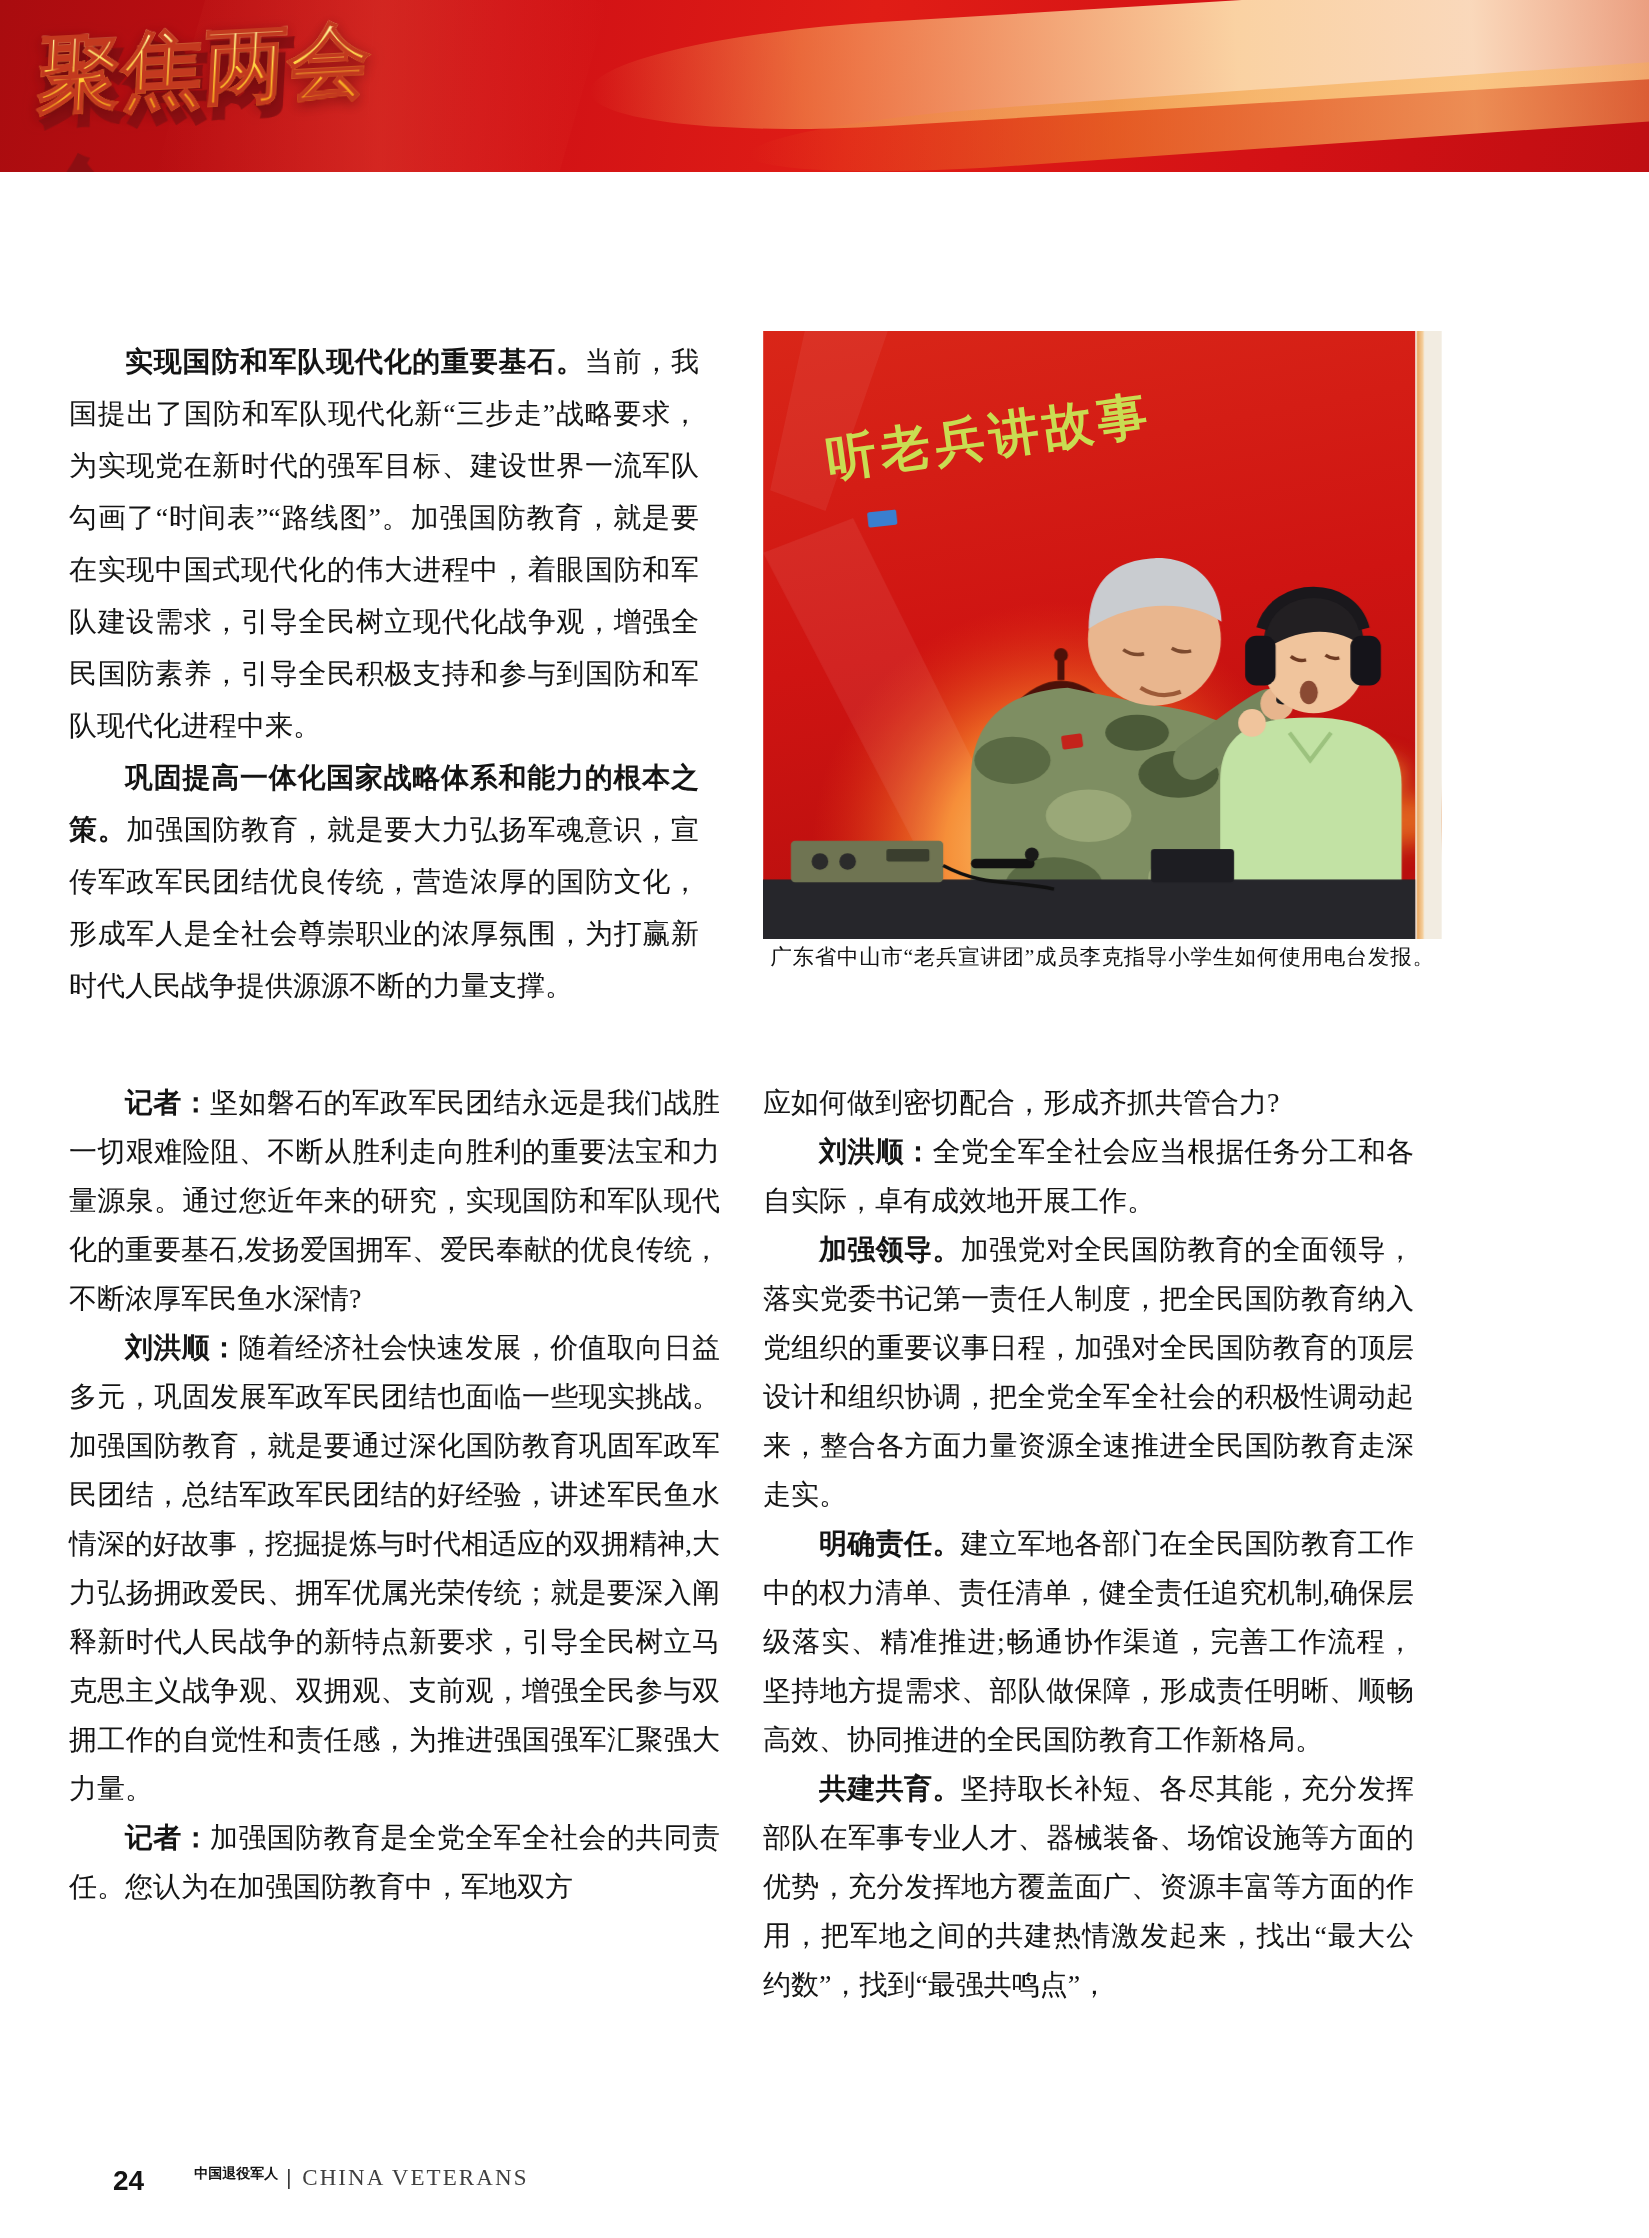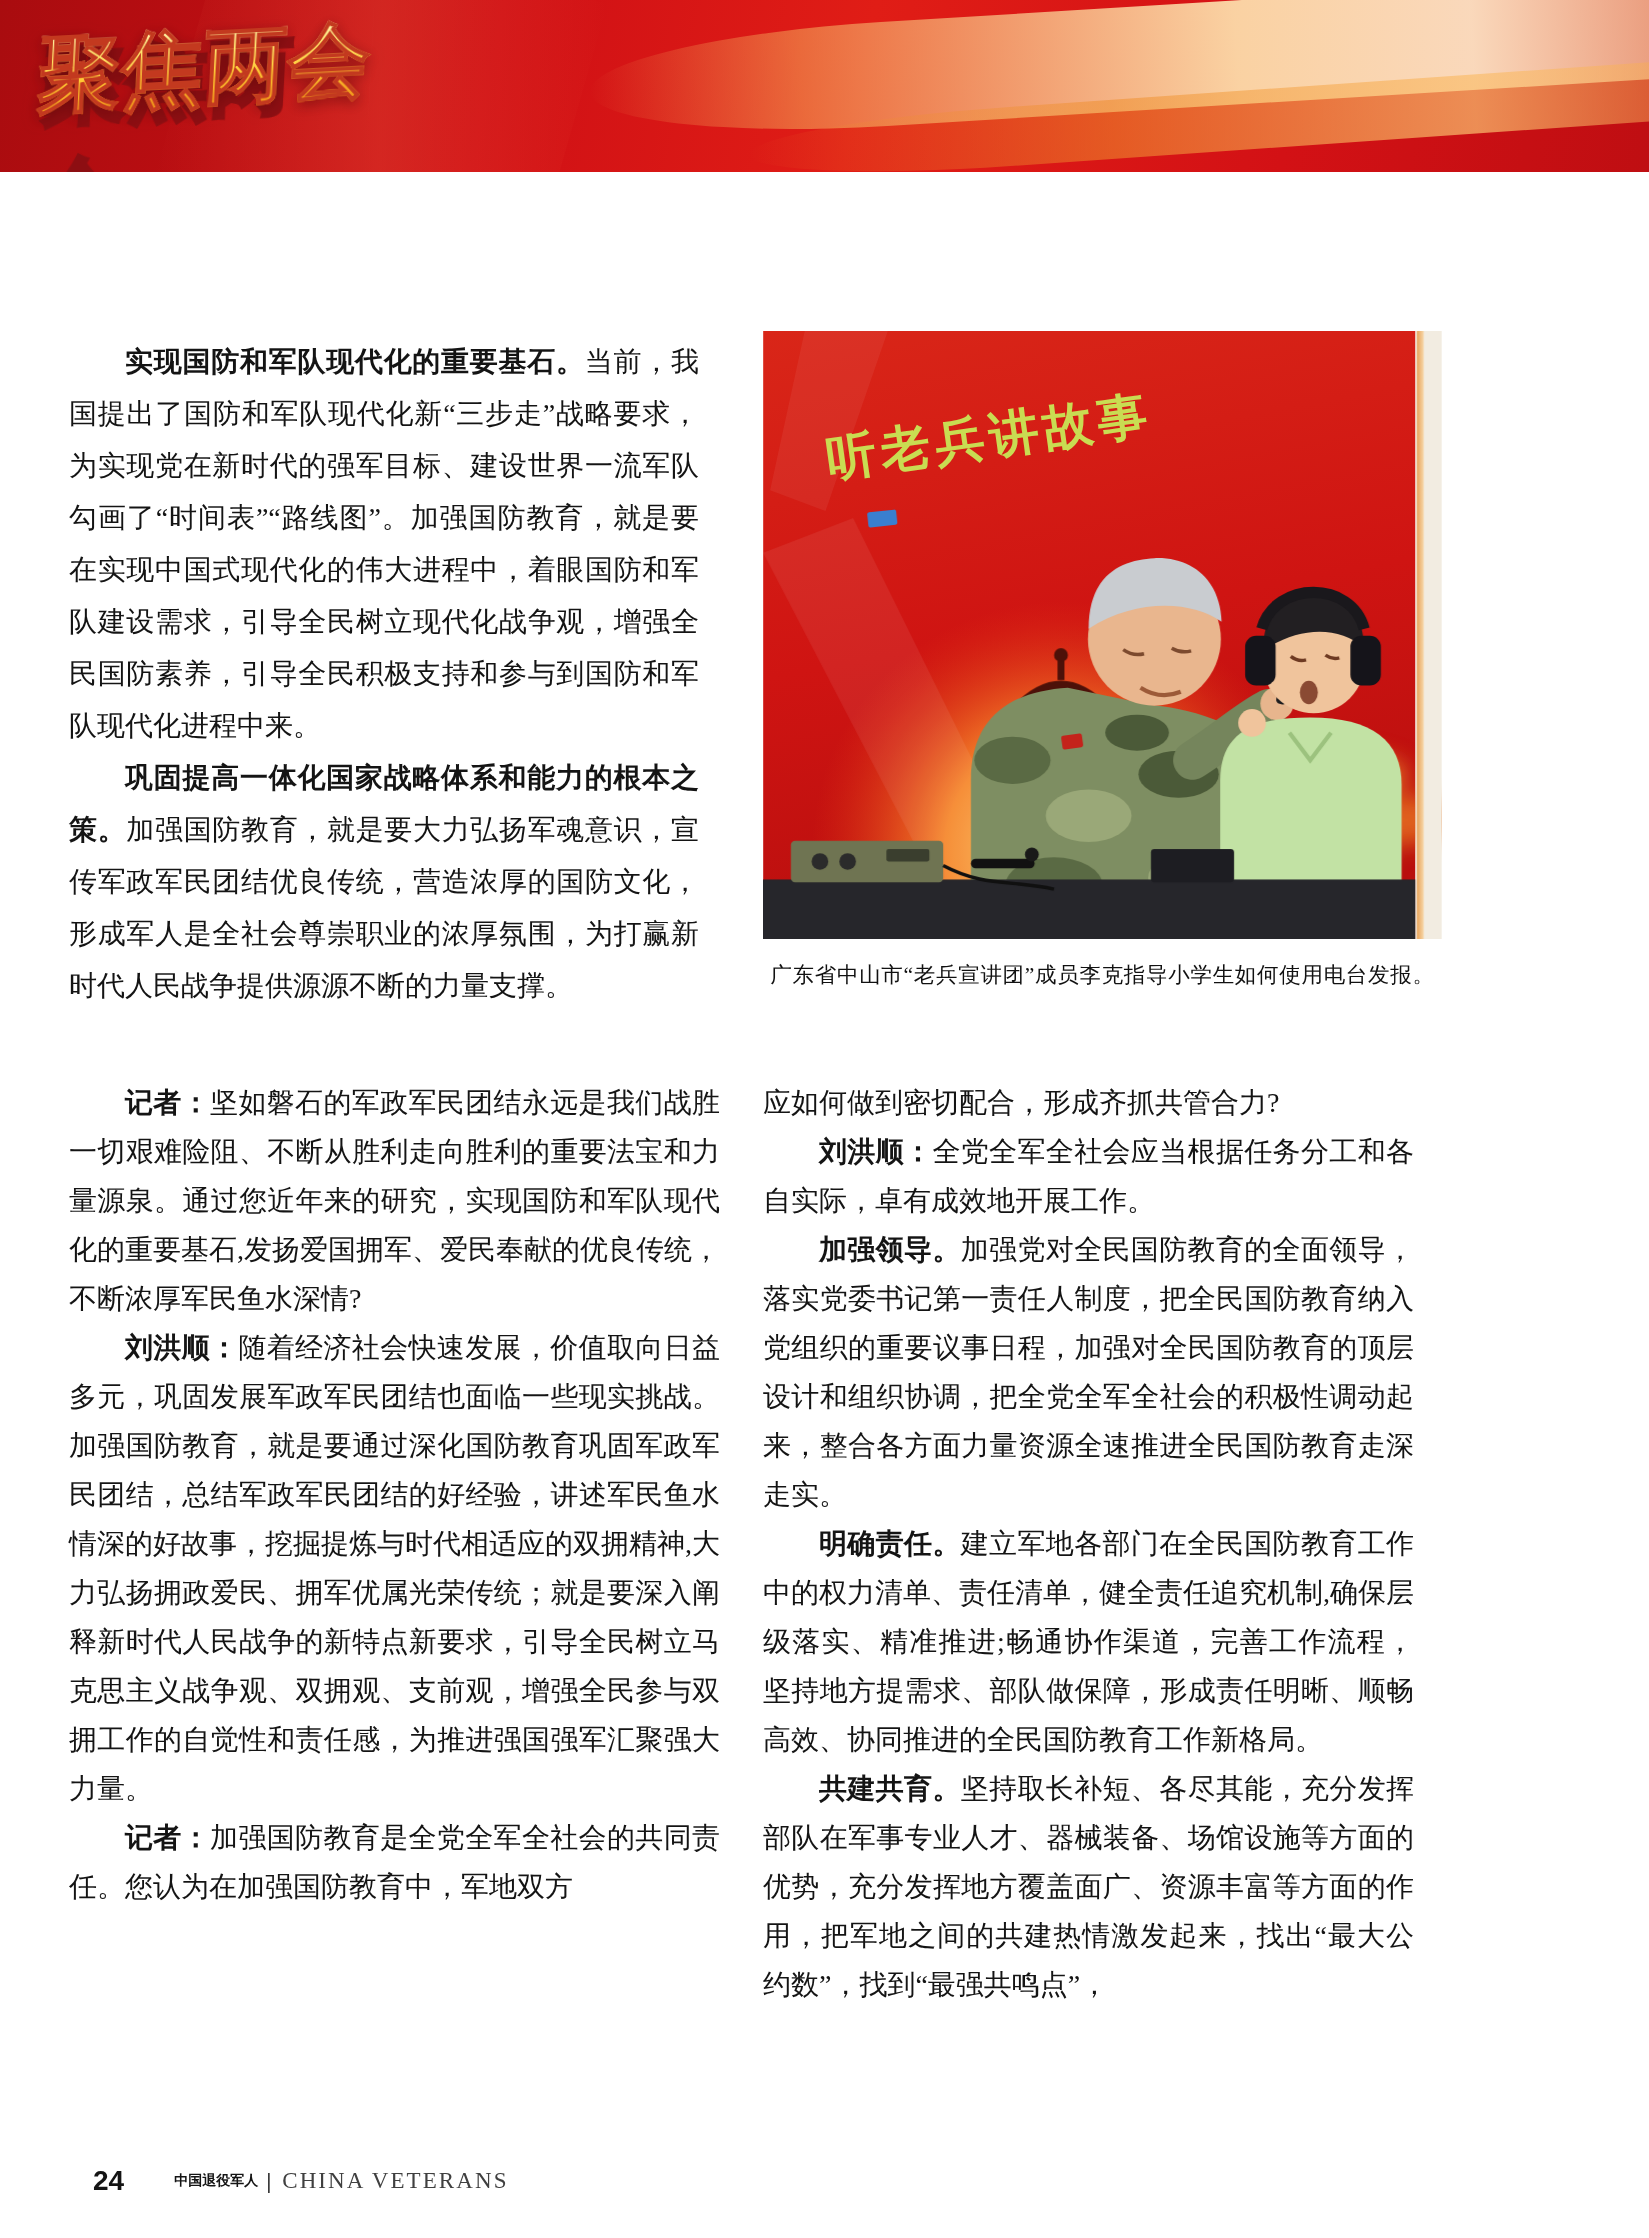--- a/index.html
+++ b/index.html
@@ -51,31 +51,31 @@
   .col { width:651px; font-size:28px; line-height:52px; text-align:justify; }
   .col-qa { line-height:49px; }
   .para { margin:0; text-indent:2em; }
   .para.no-indent { text-indent:0; }
   .lead-strong { font-weight:700; }
   .lead-hei { font-weight:700; font-family:"Liberation Sans","DejaVu Sans",sans-serif; }
 
   
   .photo-wrap { width:679px; margin-top:-5.5px; }
   .photo-box { width:679px; height:608px; overflow:hidden; }
-  .caption { margin-top:21px; text-align:center; font-size:21.5px; letter-spacing:0.7px; color:#111; }
+  .caption { margin-top:3px; text-align:center; font-size:21.5px; letter-spacing:0.7px; color:#111; }
 
   
   .section2 { display:flex; margin:66px 0 0 69px; width:1373px; gap:43px; }
   .red-heading {
     text-align:center; font-weight:700; font-size:33px; line-height:46px;
     margin-bottom:30.5px; color:#d0241f;
   }
 
   
-  .footer { position:absolute; left:93px; bottom:42px; display:flex; align-items:center; }
+  .footer { position:absolute; left:113px; bottom:42px; display:flex; align-items:flex-start; }
   .page-num { font-family:"Liberation Sans","DejaVu Sans",sans-serif; font-weight:700; font-size:28px; }
   .mag-cn { margin-left:50px; font-family:"Liberation Sans","DejaVu Sans",sans-serif; font-weight:700; font-size:14px; }
   .divider { margin:0 11px 0 8.3px; font-size:21.5px; font-weight:700; color:#1c1c1c; }
   .mag-en { font-family:"Liberation Serif","DejaVu Serif",serif; font-size:23px; letter-spacing:2.1px; color:#404040; }
 </style>
 </head>
 <body>
 
 <div class="page">
 

